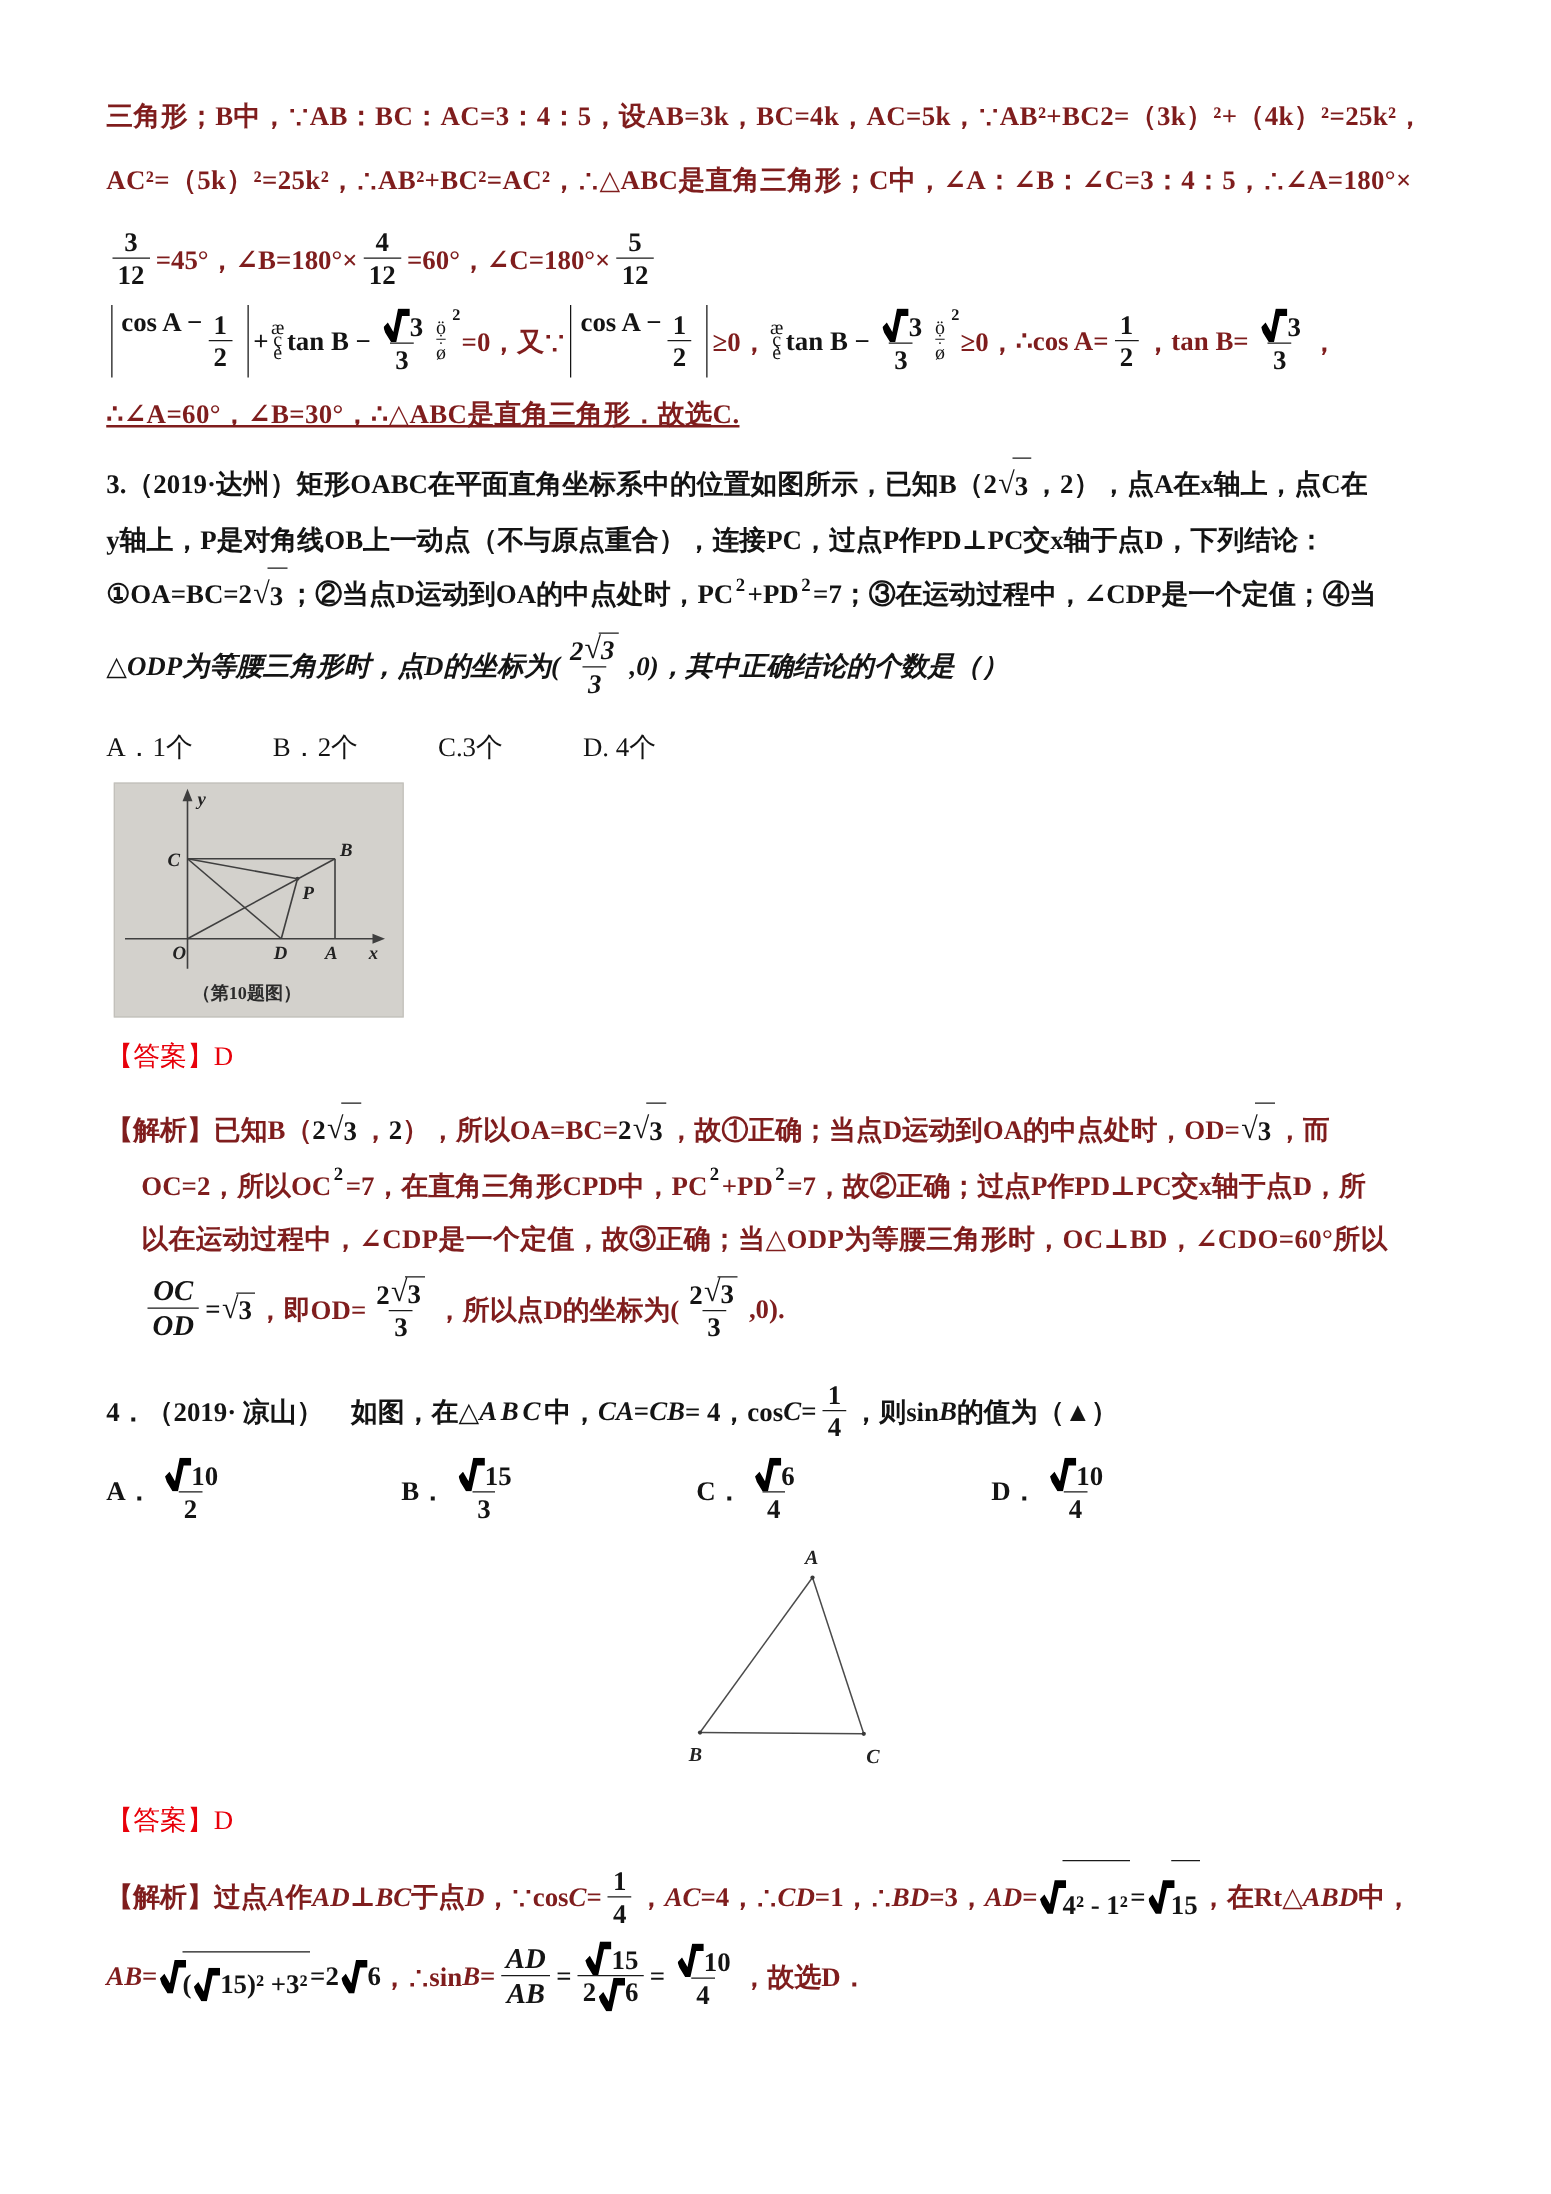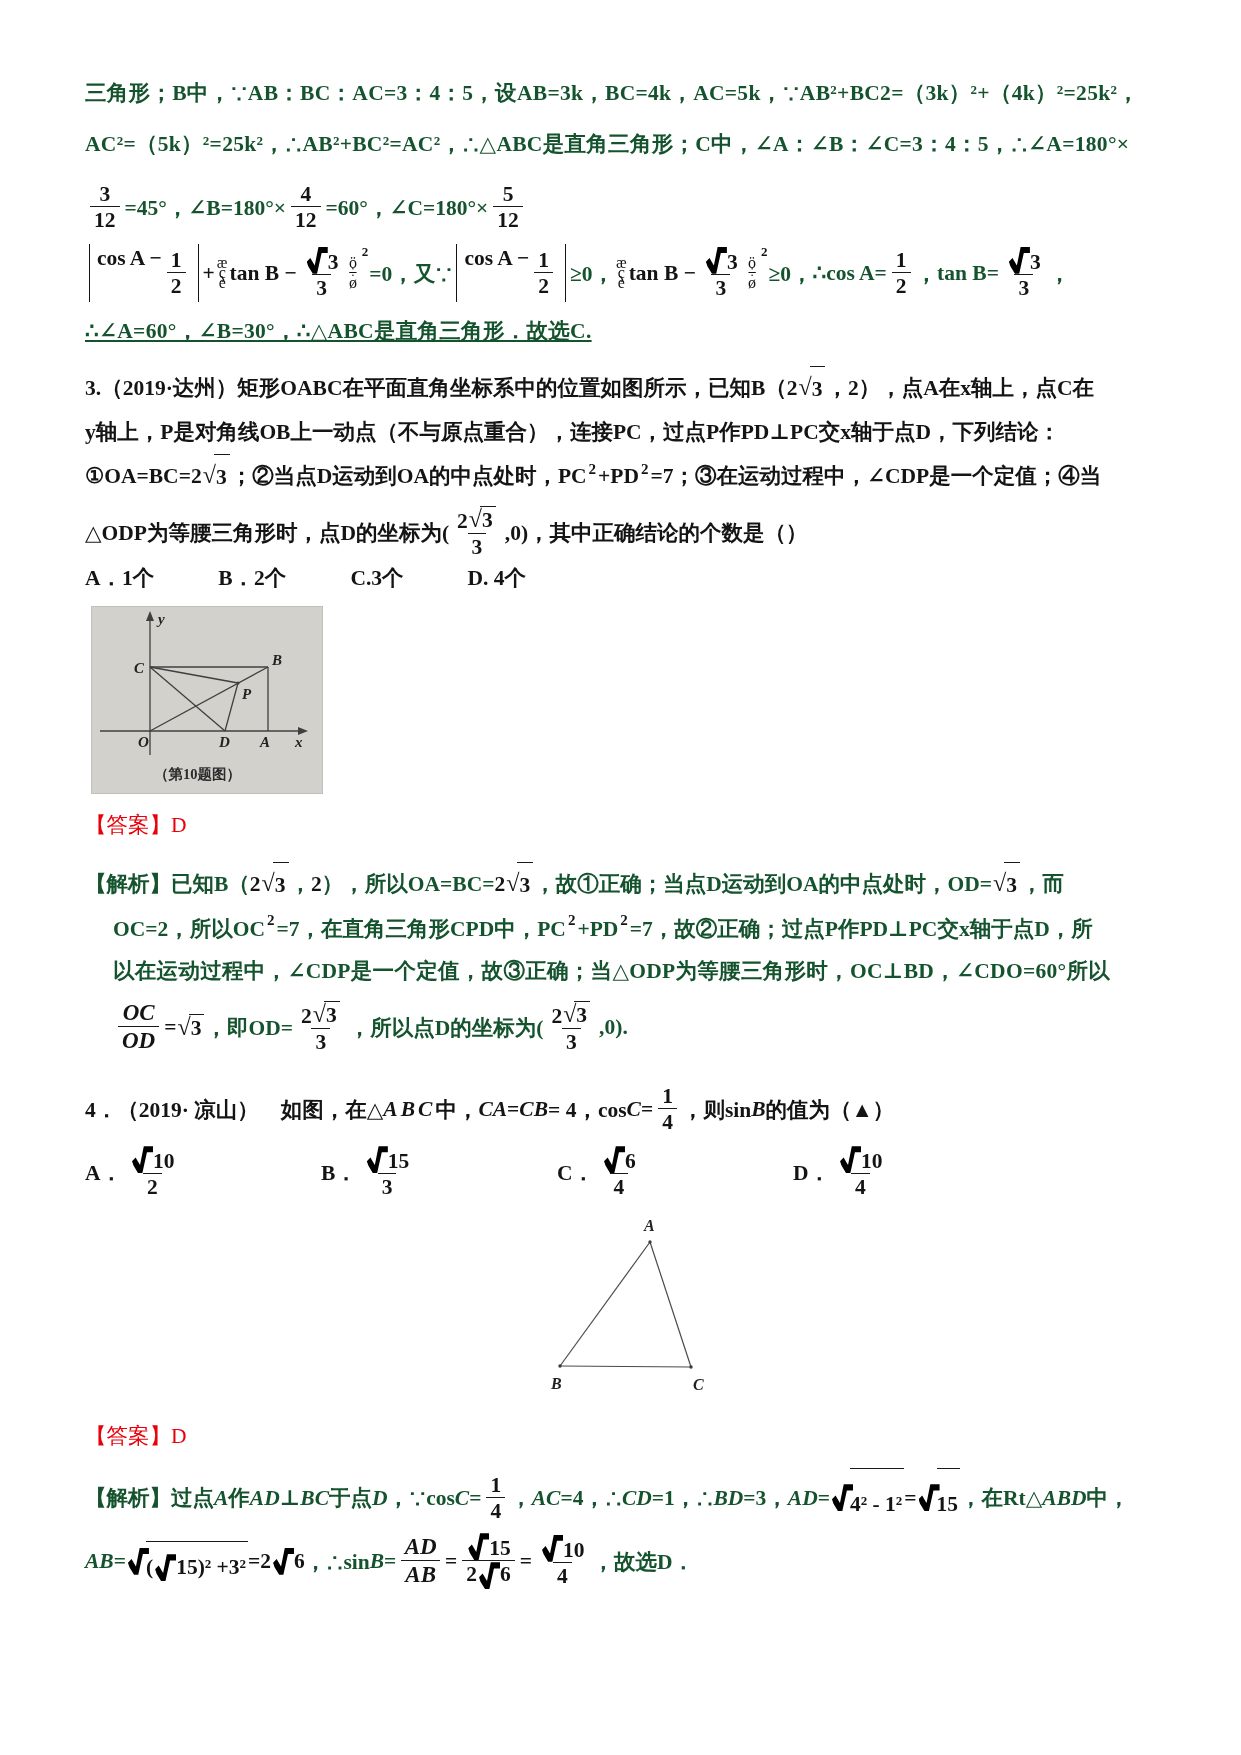--- a/index.html
+++ b/index.html
@@ -3,21 +3,21 @@
 <meta charset="utf-8">
 <style>
   html,body{margin:0;padding:0;background:#ffffff;}
   .page{position:relative;width:1241px;height:1755px;box-sizing:border-box;
         padding:78px 60px 0 85px;overflow:hidden;background:#fff;
         font-family:"Liberation Serif","DejaVu Serif",serif;color:#141414;}
   .tline{font-size:21.5px;font-weight:700;line-height:30px;margin:0 0 21px 0;letter-spacing:.3px;white-space:nowrap;}
   .qline{font-size:21.5px;font-weight:700;line-height:43px;margin:0;white-space:nowrap;}
   .mline{font-size:21.5px;font-weight:700;white-space:nowrap;}
   .mline > *{vertical-align:middle;}
-  .red{color:#14532d;} .blk{color:#141414;}
+  .red{color:#7f1d1d;} .blk{color:#141414;}
   .it{font-style:italic;}
   .lsp{letter-spacing:3px;}
   .tx{display:inline-block;}
   .s{display:inline-block;font-size:15px;position:relative;top:-9px;margin:0 2px;font-weight:700;}
   
   .fr{display:inline-flex;flex-direction:column;align-items:center;text-align:center;
       line-height:1.12;margin:2px 5px;font-weight:700;color:#141414;}
   .fr .fn{padding:0 3px;display:inline-flex;align-items:flex-end;}
   .fr .fd{border-top:1.8px solid #1a1a1a;padding:1px 4px 0 4px;display:inline-flex;}
   .fr.big{font-size:23px;}
@@ -30,21 +30,21 @@
       clip-path:polygon(0% 56%,17% 42%,38% 70%,56% 0%,100% 0%,100% 23%,71% 23%,49% 100%,29% 100%,7% 72%);}
   .ovl{display:inline-flex;align-items:center;border-top:1.6px solid #1a1a1a;padding:12px 2px 0 0;margin-left:-3px;}
   
   .abs{display:inline-flex;align-items:flex-start;border-left:1.7px solid #141414;border-right:1.7px solid #141414;
        padding:2px 7px;margin:0 4px;}
   
   .bst{display:inline-flex;flex-direction:column;justify-content:center;line-height:.62;
        font-size:16px;font-weight:400;margin:0 2px;text-align:center;}
   .brr{position:relative;margin-right:12px;}
   .brr .bsup{position:absolute;top:-10px;right:-11px;font-size:13px;font-weight:700;}
-  .opts1{display:flex;gap:64px;font-size:21.5px;font-weight:700;margin-top:2px;}
+  .opts1{display:flex;gap:64px;font-size:21.5px;font-weight:400;margin-top:22px;}
   .opts2{display:flex;margin-top:8px;}
   .opt2{display:inline-flex;align-items:center;width:236px;font-size:21.5px;font-weight:700;}
   .ind{padding-left:28px;}
   .ansline{font-size:21.5px;font-weight:400;color:#e8000a;margin:0;}
   
   .fig1{position:relative;width:230px;height:186px;margin:14px 0 0 6px;
         background:#d3d1cc;border:1px solid #c2c0bb;}
   .fig2{position:relative;width:270px;height:192px;margin:8px 0 0 432px;background:#fff;}
   svg{position:absolute;left:0;top:0;}
   svg text{font-family:"Liberation Serif","DejaVu Serif",serif;}
@@ -152,21 +152,21 @@
 
   <div class="qline" style="margin-top:20px;"><span class="tx blk">3.（2019·达州）矩形OABC在平面直角坐标系中的位置如图所示，已知B（2</span><span class="sq">
         <span class="sqs"></span>
         <span class="sqb">3</span>
       </span><span class="tx blk">，2），点A在x轴上，点C在</span></div>
   <div class="qline">y轴上，P是对角线OB上一动点（不与原点重合），连接PC，过点P作PD⊥PC交x轴于点D，下列结论：</div>
   <div class="qline"><span class="tx blk">①OA=BC=2</span><span class="sq">
         <span class="sqs"></span>
         <span class="sqb">3</span>
       </span><span class="tx blk">；②当点D运动到OA的中点处时，PC</span><span class="s blk">2</span><span class="tx blk">+PD</span><span class="s blk">2</span><span class="tx blk">=7；③在运动过程中，∠CDP是一个定值；④当</span></div>
-  <div class="mline" style="margin:4px 0 0 0;"><span class="tx blk">△ODP为等腰三角形时，点D的坐标为(</span><span class="fr">
+  <div class="mline" style="margin:4px 0 0 0;font-style:italic;"><span class="tx blk">△ODP为等腰三角形时，点D的坐标为(</span><span class="fr">
         <span class="fn">
           <span class="tx blk">2</span>
           <span class="sq">
             <span class="sqs"></span>
             <span class="sqb">3</span>
           </span>
         </span>
         <span class="fd">
           <span class="tx blk">3</span>
         </span>

